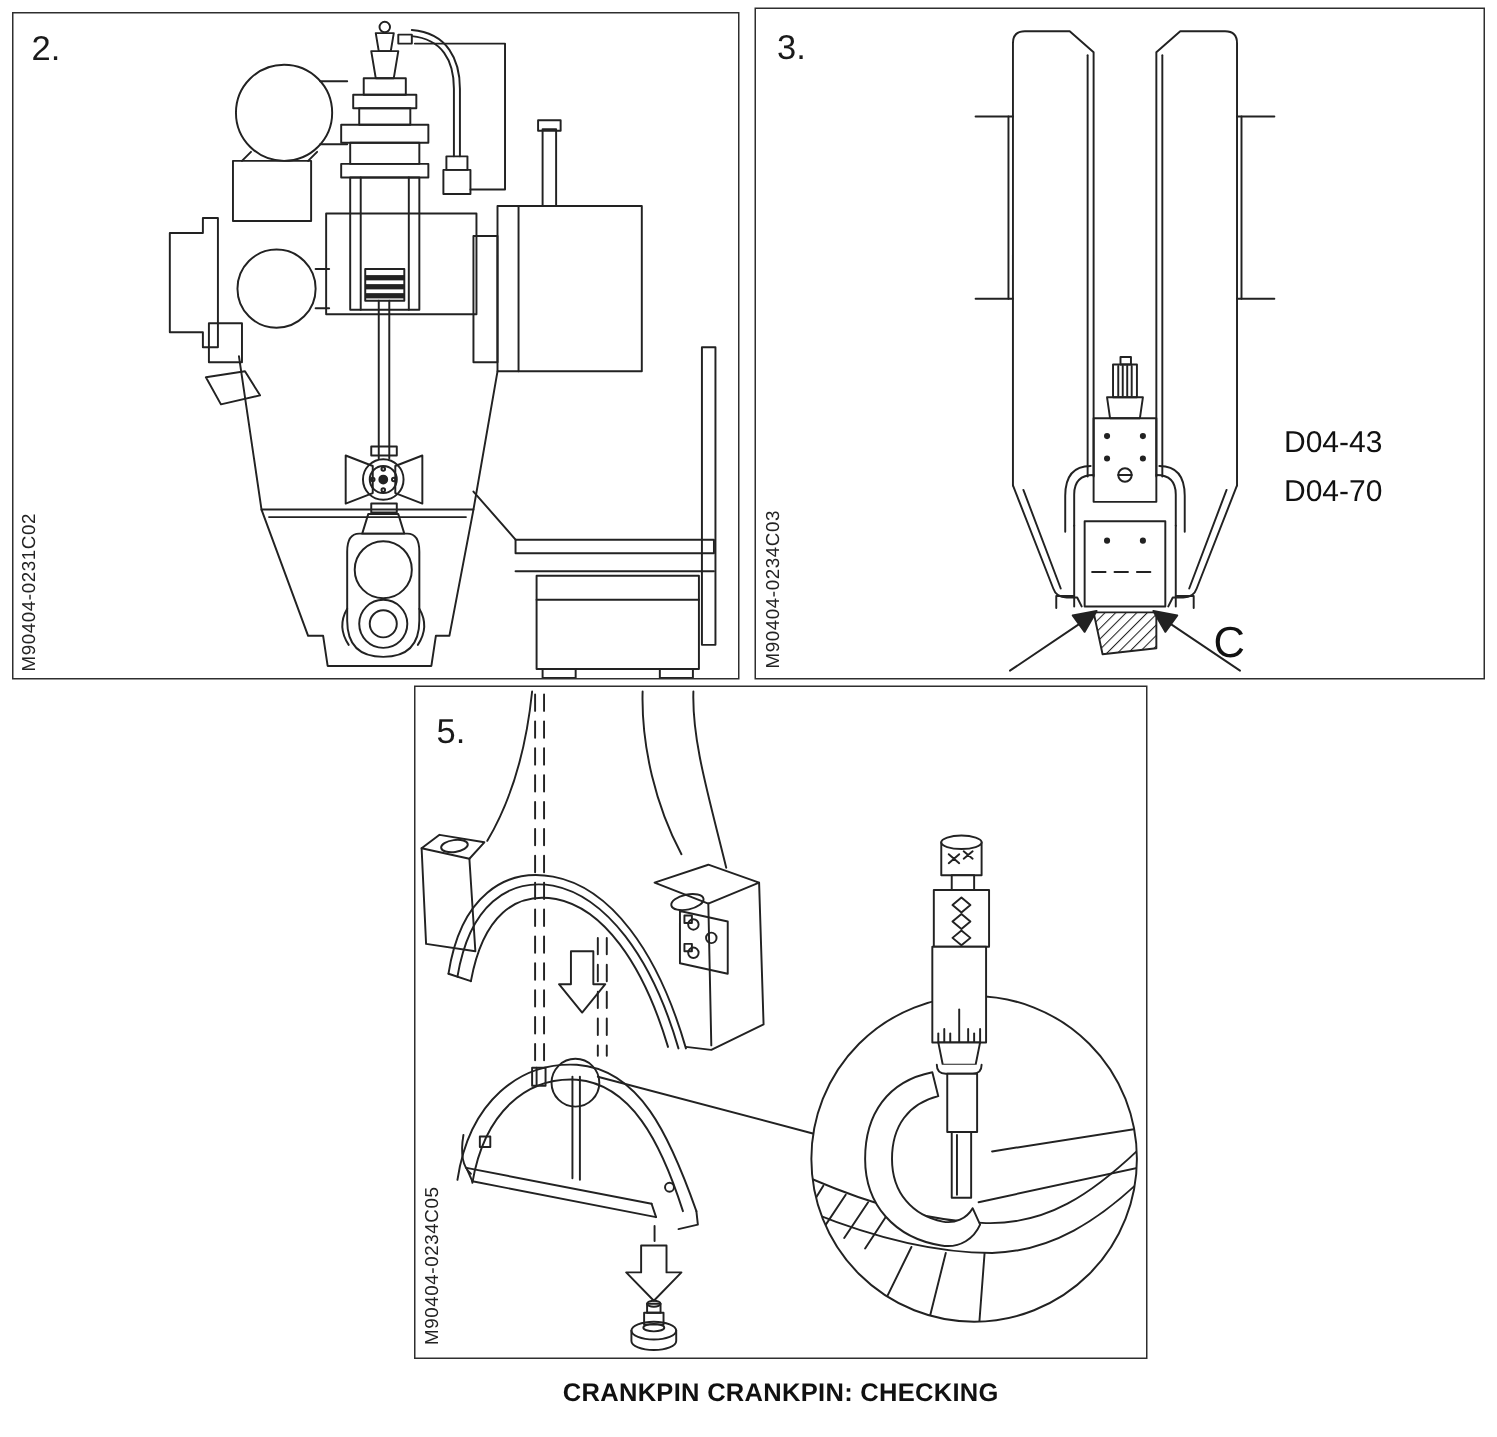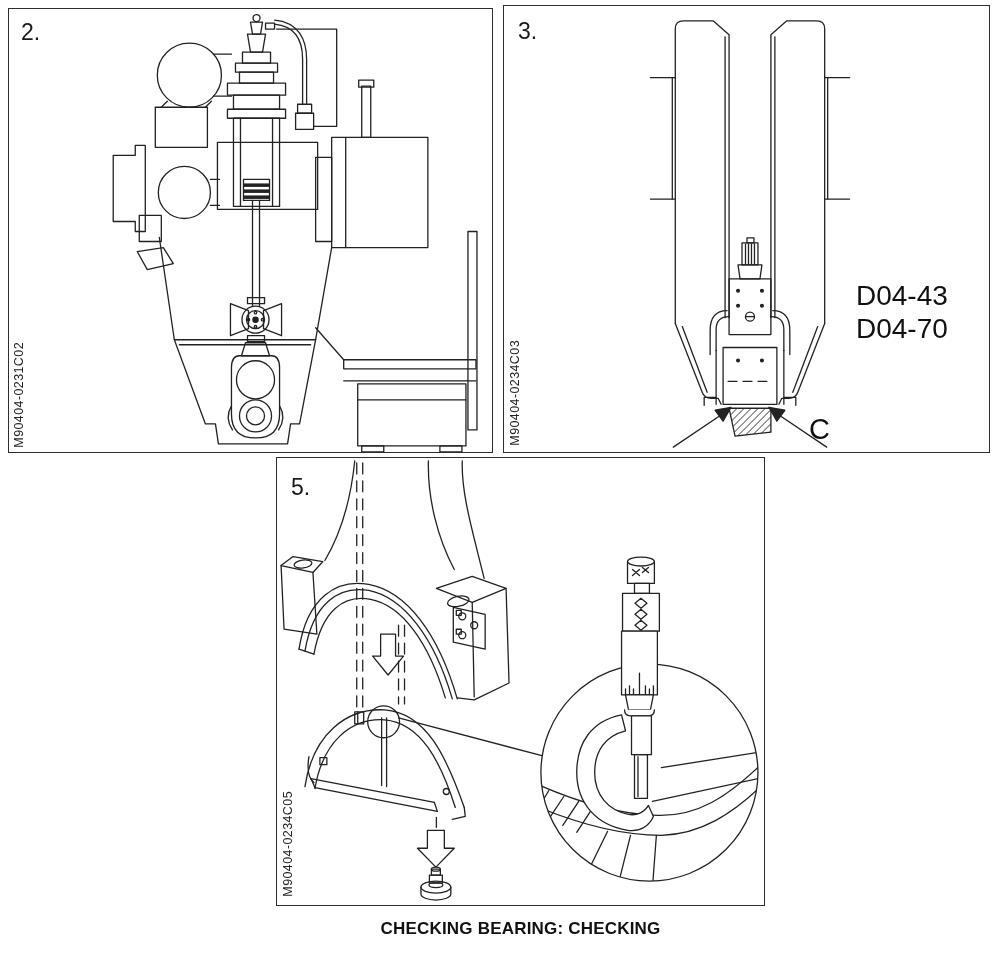--- a/index.html
+++ b/index.html
@@ -3,21 +3,21 @@
 <meta charset="utf-8">
 <style>
   html,body{margin:0;padding:0;background:#ffffff;}
   .page{position:relative;width:998px;height:958px;background:#ffffff;
         font-family:"Liberation Sans",sans-serif;overflow:hidden;}
   .panel{position:absolute;background:#ffffff;border:1.4px solid #2e2e2e;box-sizing:border-box;}
   .panel-number{position:absolute;font-size:23px;color:#1a1a1a;z-index:3;}
   .panel-code{position:absolute;writing-mode:vertical-rl;transform:rotate(180deg);
               font-size:12.5px;color:#222;letter-spacing:.4px;z-index:3;}
   .fig{position:absolute;left:0;top:0;width:100%;height:100%;}
-  .ref-labels{position:absolute;left:352px;top:273px;font-size:28px;line-height:33px;color:#111;z-index:3;}
+  .ref-labels{position:absolute;left:352px;top:273px;font-size:20px;line-height:33px;color:#111;z-index:3;}
   .c-label{position:absolute;left:305px;top:407px;font-size:29px;color:#111;z-index:3;}
   .caption{position:absolute;left:276px;top:919px;width:489px;text-align:center;
            font-weight:bold;font-size:17px;color:#111;letter-spacing:.2px;}
   svg{display:block;}
 </style>
 </head>
 <body>
 
 <div class="page">
 
@@ -307,15 +307,15 @@
           <line x1="367" y1="247" x2="373" y2="247"></line>
           <line x1="367" y1="251" x2="373" y2="251"></line>
           <polygon points="350,238 378,238 375,253 353,253" fill="#fff"></polygon>
           <path d="M349,253 Q349,259 355,259 L373,259 Q379,259 379,253" fill="#fff"></path>
           <rect x="356" y="259" width="20" height="39" fill="#fff"></rect>
         </g>
       </g>
     </svg>
   </div>
 
-  <div class="caption">CHECKING BEARING: CHECKING</div>
+  <div class="caption">CRANKPIN CRANKPIN: CHECKING</div>
 
 </div>
 
 </body></html>

